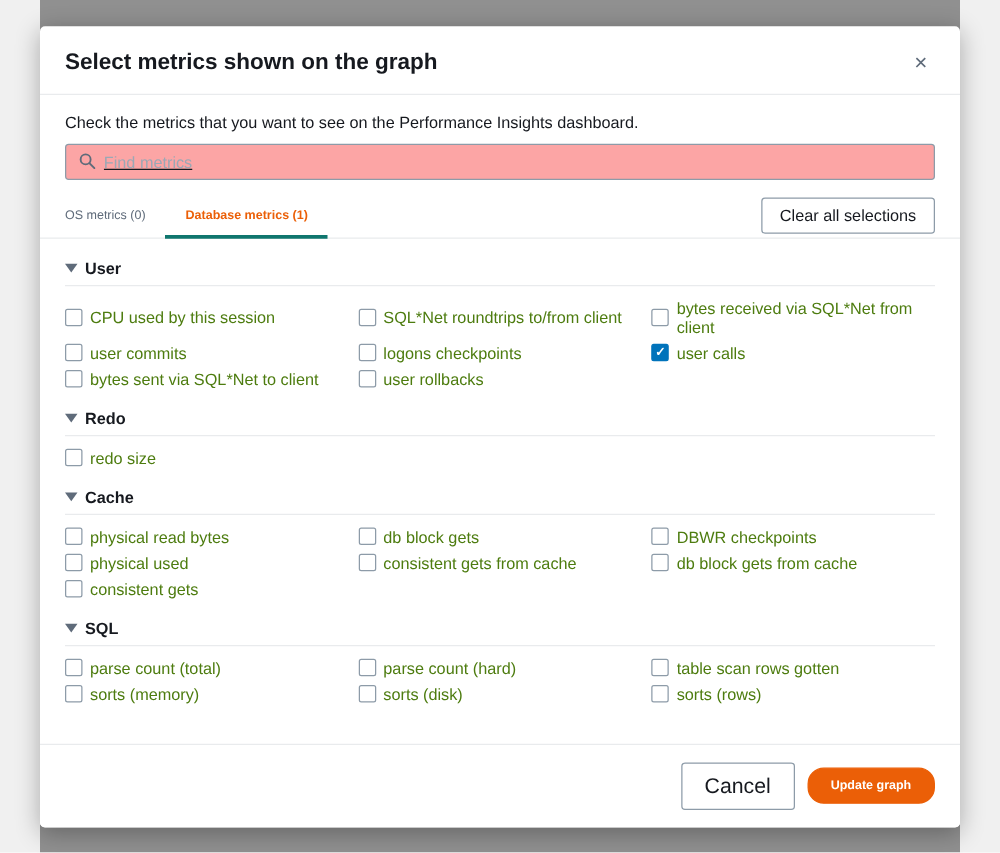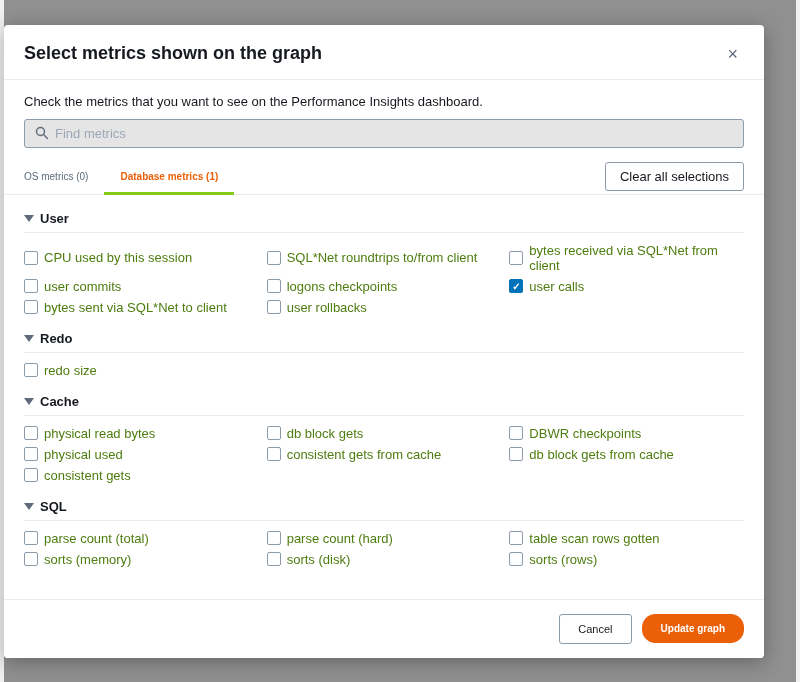--- a/index.html
+++ b/index.html
@@ -8,24 +8,25 @@
       font-size: 13px;
       background: #f0f0f0;
       display: flex;
       align-items: center;
       justify-content: center;
       min-height: 100vh;
       color: #16191f;
     }
     .modal-overlay {
       background: rgba(0,0,0,0.4);
-      width: 792px;
+      width: 736px;
       height: 682px;
       display: flex;
       align-items: center;
+      justify-content: center;
       position: relative;
     }
     .modal {
       background: #fff;
       width: 760px;
       max-height: 650px;
       border-radius: 4px;
       box-shadow: 0 4px 20px rgba(0,0,0,0.3);
       display: flex;
       flex-direction: column;
@@ -65,22 +66,23 @@
     }
     .search-container {
       padding: 0 20px 12px 20px;
     }
     .search-box {
       display: flex;
       align-items: center;
       border: 1px solid #8d9ba8;
       border-radius: 3px;
       padding: 6px 10px;
-      background: #e5e5e5;
+      background: #fca5a5;
       gap: 6px;
+      text-decoration: underline;
     }
     .search-icon-svg {
       color: #5f6b7a;
       flex-shrink: 0;
     }
     .search-input {
       border: none;
       outline: none;
       flex: 1;
       font-size: 13px;
@@ -104,21 +106,21 @@
       font-size: 10px;
       font-weight: 500;
       color: #5f6b7a;
       cursor: pointer;
       border-bottom: 3px solid transparent;
       position: relative;
       top: 1px;
     }
     .tab.active {
       color: #eb5f07;
-      border-bottom: 3px solid #84cc16;
+      border-bottom: 3px solid #0f766e;
       font-weight: 600;
     }
     .tab:first-child {
       padding-left: 0;
     }
     .clear-btn {
       background: #fff;
       border: 1px solid #8d9ba8;
       border-radius: 3px;
       padding: 6px 14px;
@@ -192,21 +194,21 @@
       gap: 10px;
       padding: 14px 20px;
       border-top: 1px solid #e9ebed;
       background: #fff;
     }
     .cancel-btn {
       background: #fff;
       border: 1px solid #8d9ba8;
       border-radius: 3px;
       padding: 8px 18px;
-      font-size: 11px;
+      font-size: 17px;
       cursor: pointer;
       color: #16191f;
     }
     .update-btn {
       background: #eb5f07;
       border: 1px solid #eb5f07;
       border-radius: 13px;
       padding: 8px 18px;
       font-size: 10px;
       cursor: pointer;

